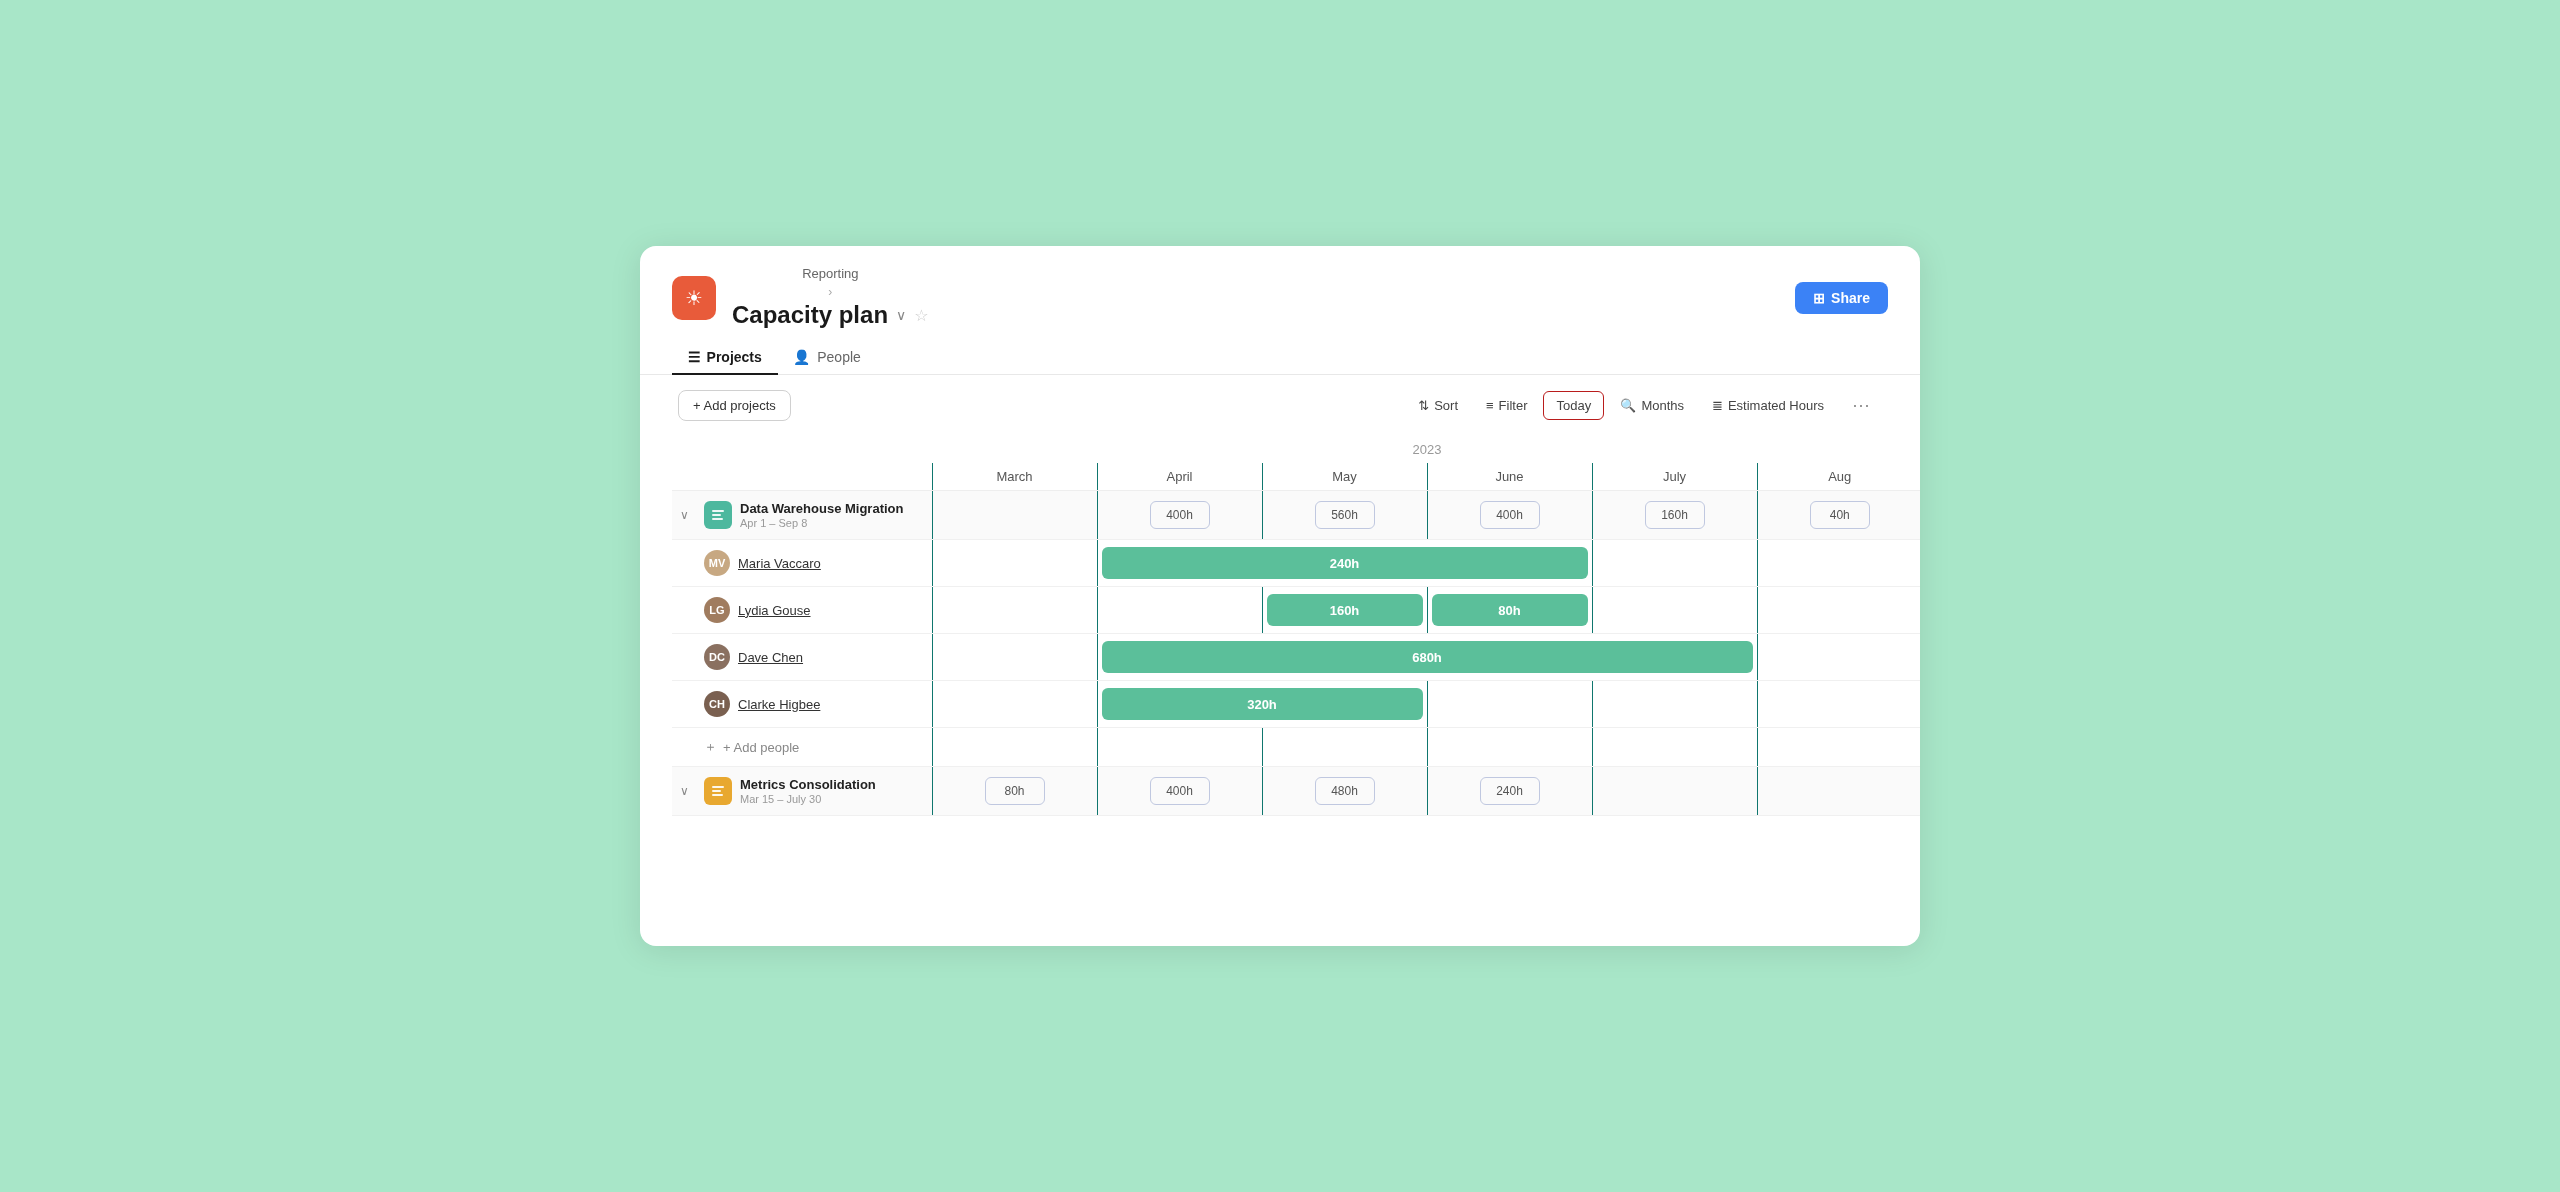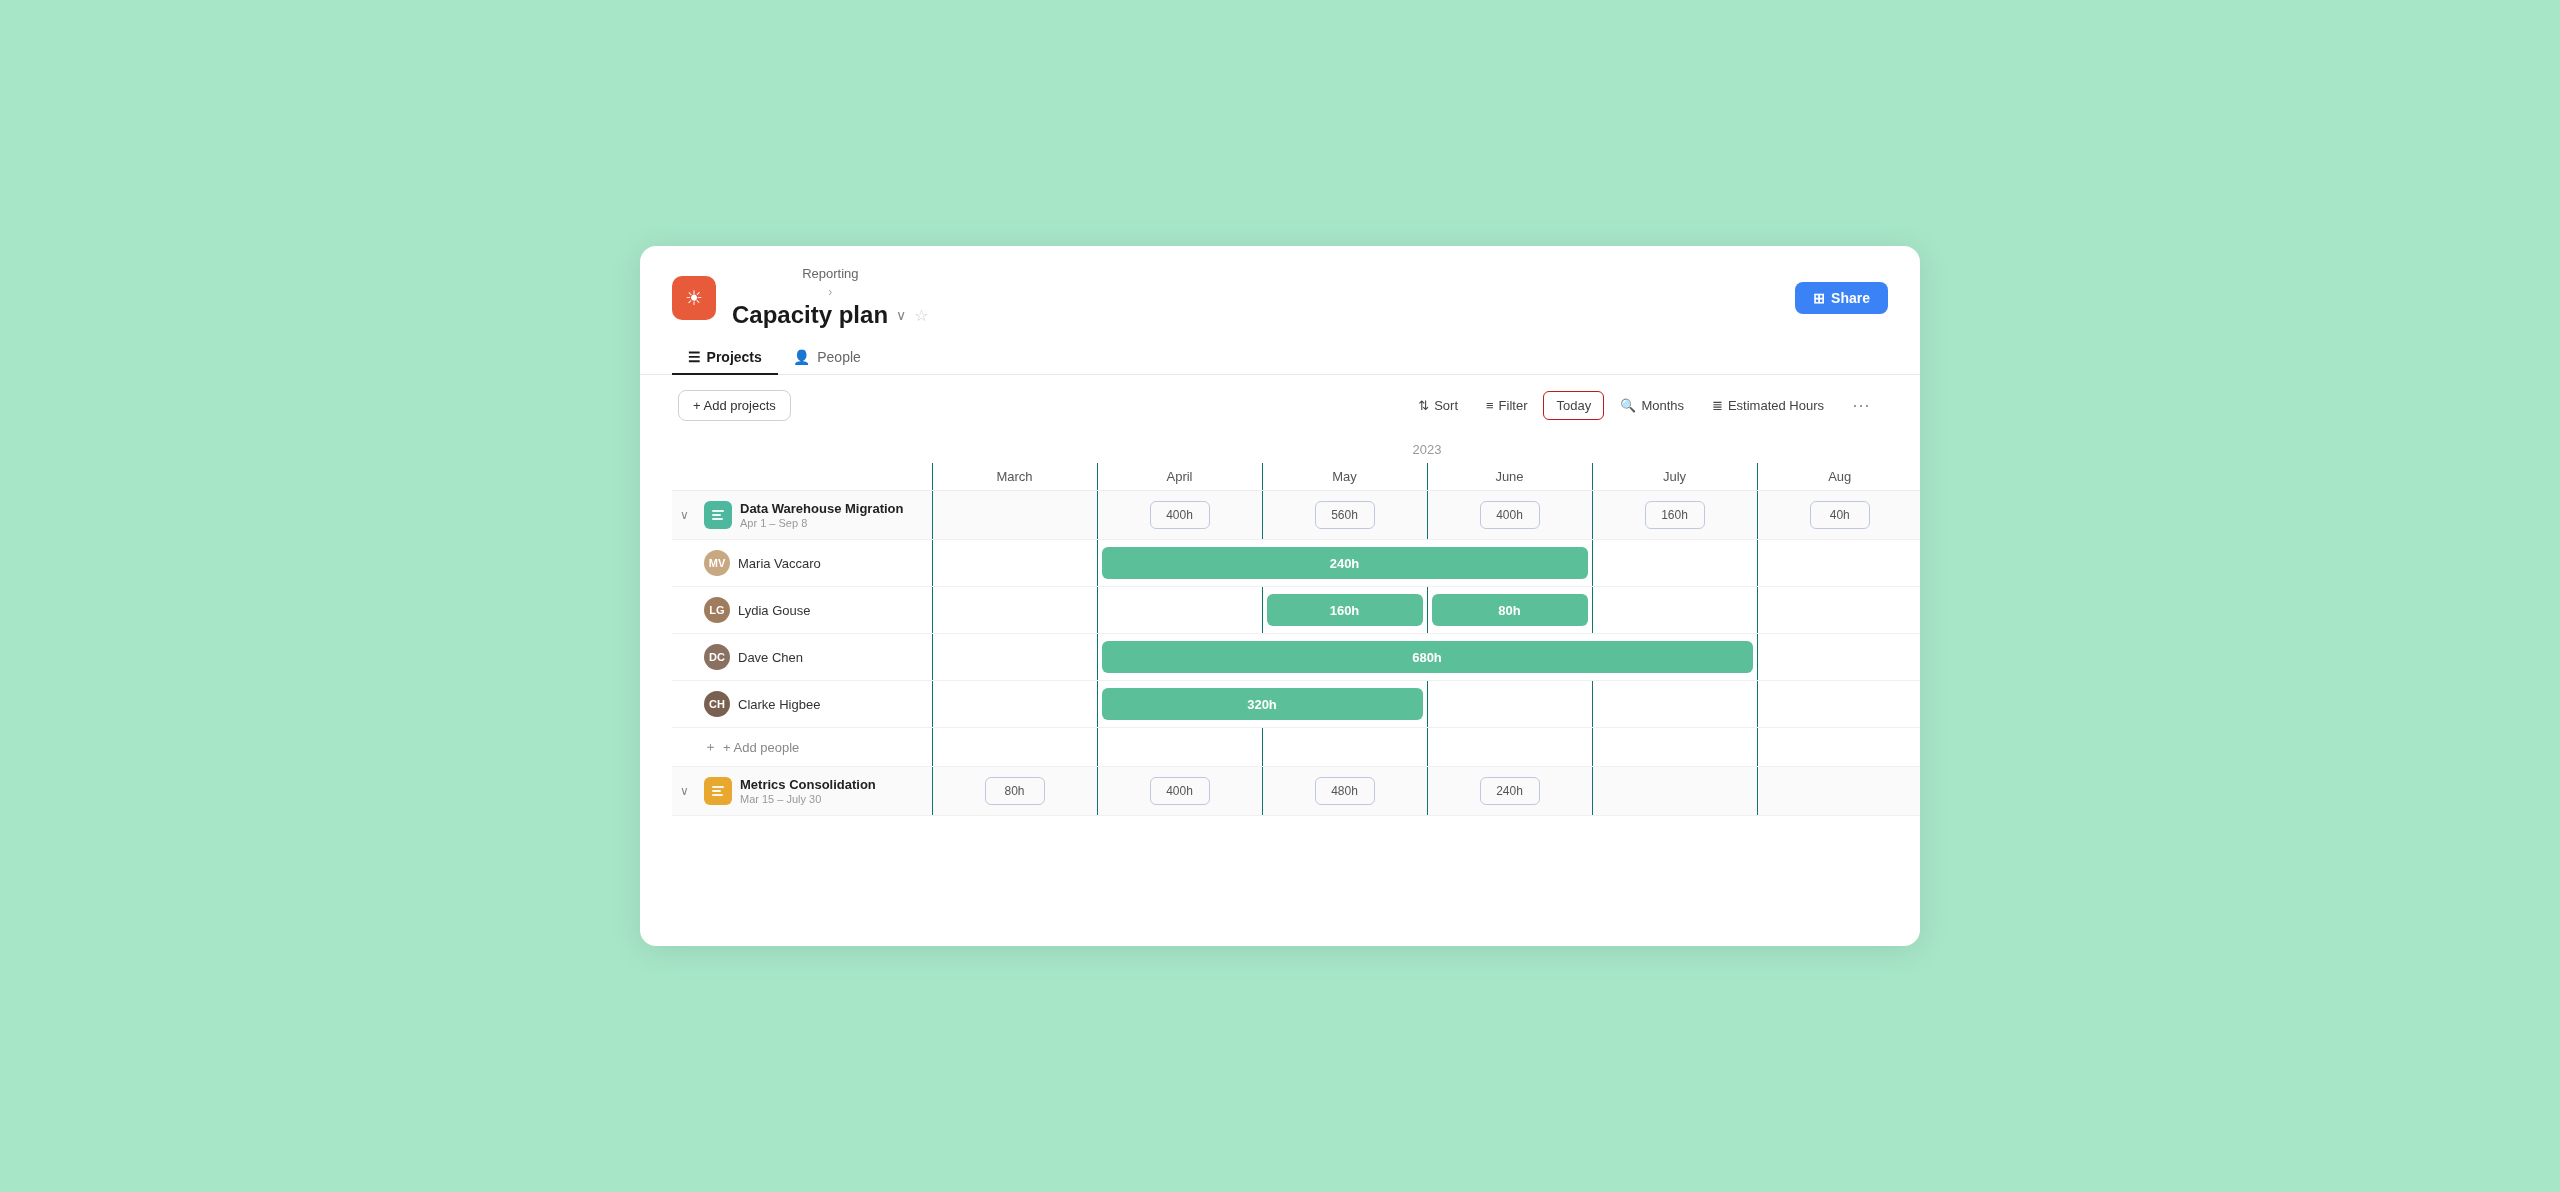--- a/index.html
+++ b/index.html
@@ -247,20 +247,21 @@
       justify-content: center;
       font-size: 11px;
       font-weight: 600;
       color: #fff;
       overflow: hidden;
       flex-shrink: 0;
     }
     .person-name {
       font-size: 13px;
       color: #333;
+      text-decoration: underline;
     }
     .add-person-label {
       display: flex;
       align-items: center;
       gap: 6px;
       padding-left: 24px;
       font-size: 13px;
       color: #888;
       cursor: pointer;
     }

